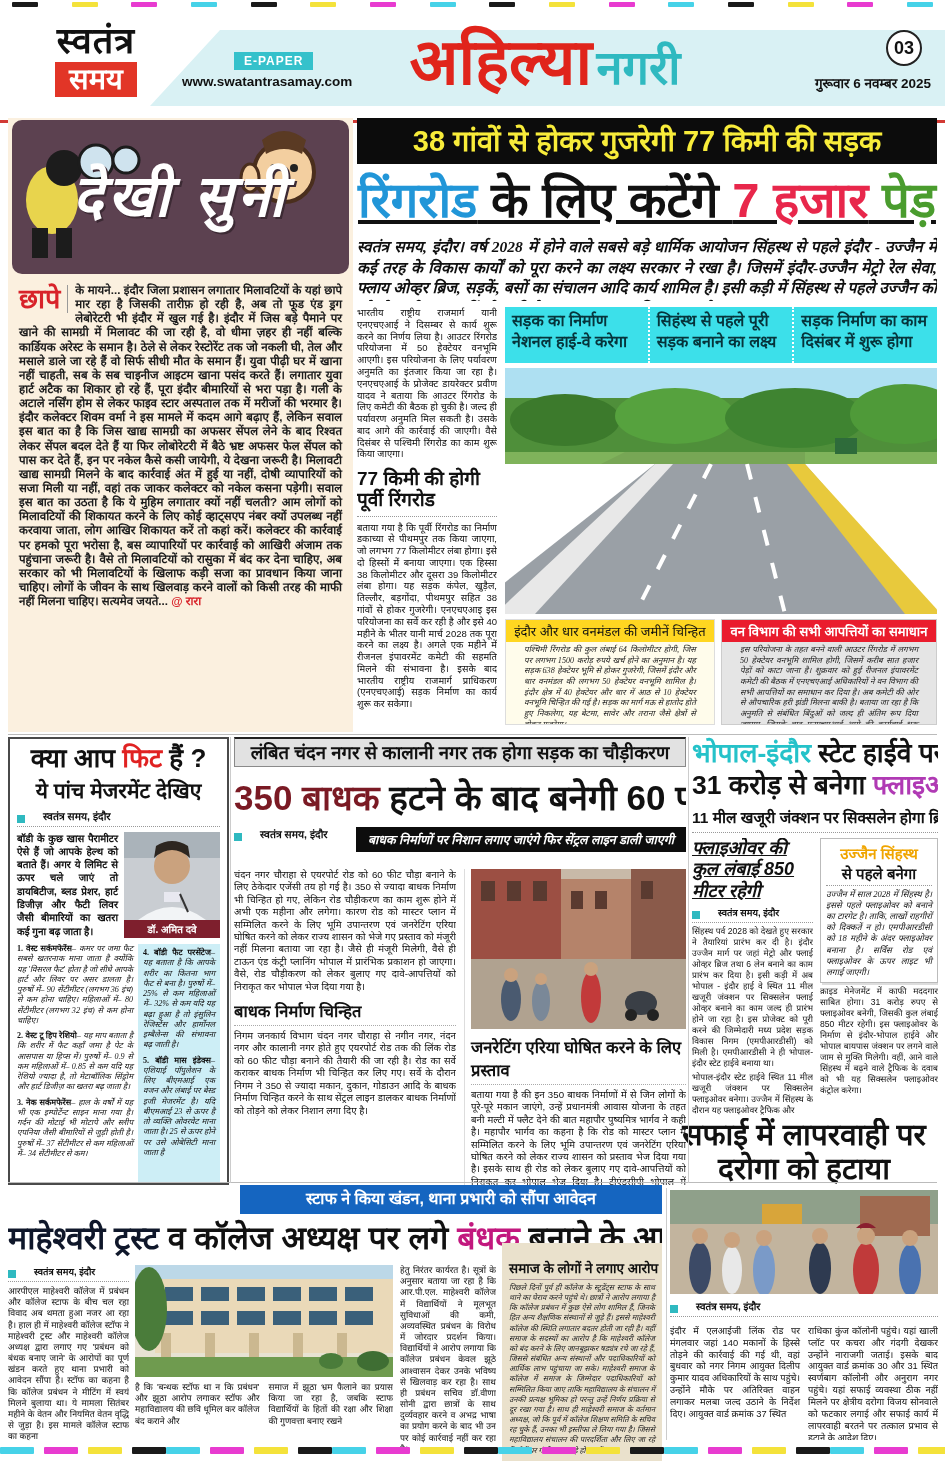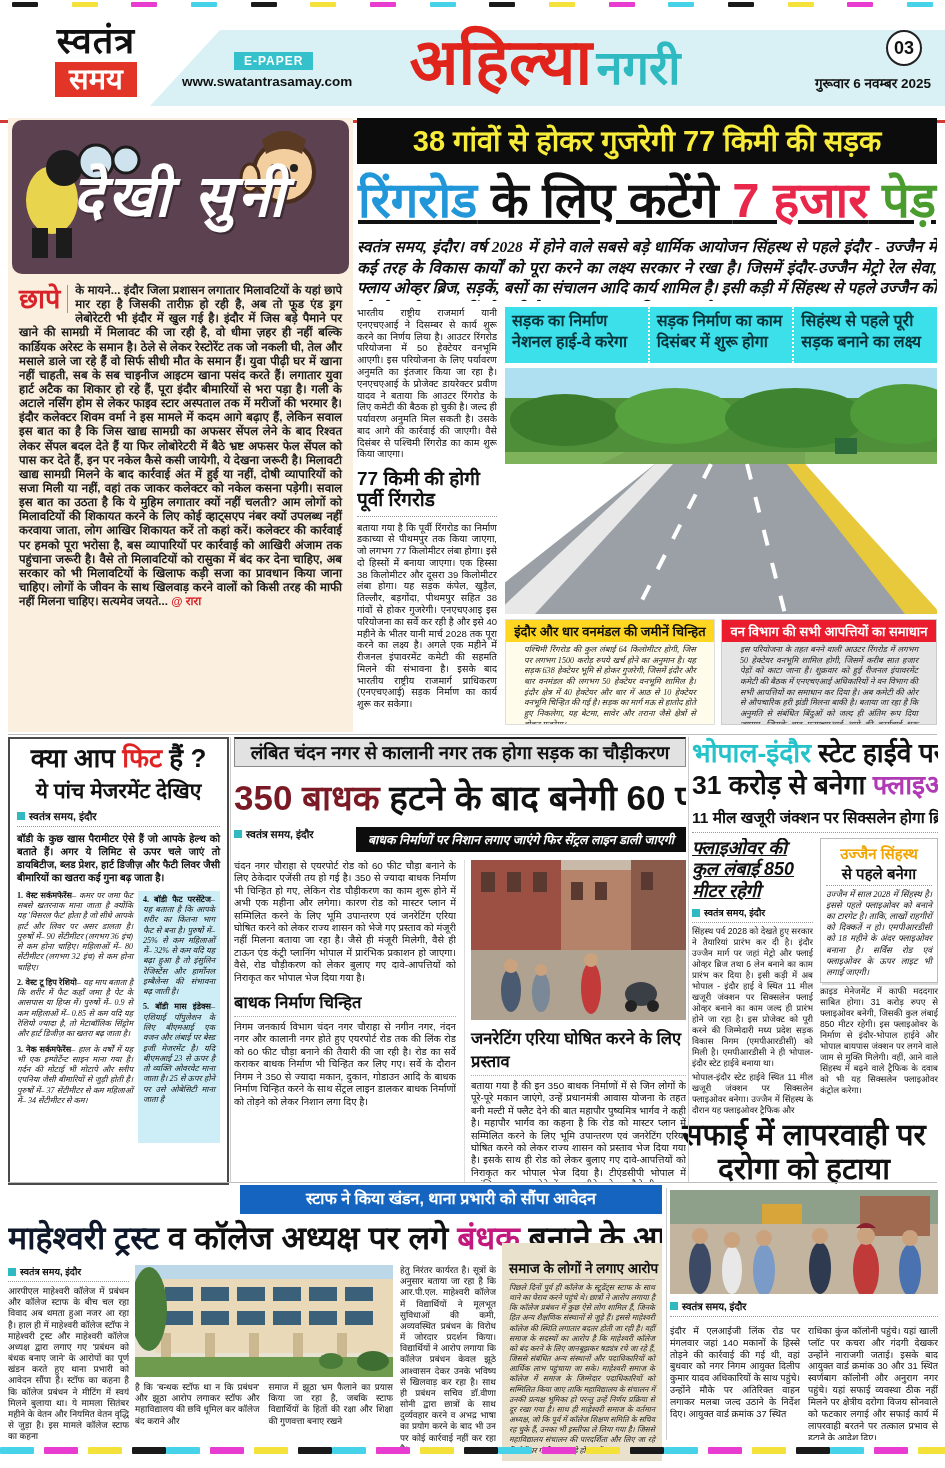--- a/index.html
+++ b/index.html
@@ -48,53 +48,53 @@
   .mcol-l { position:absolute; left:0; top:0; width:140px; height:424px; overflow:hidden; }
   .mcol-l p { font-size:9.5px; line-height:1.24; text-align:justify; }
   .msub { font-size:19px; font-weight:800; line-height:1.12; margin:8px 0 5px 0; border-bottom:1px dotted #999; padding-bottom:5px; }
   .mright { position:absolute; left:148px; top:0; width:432px; }
   .hl-row { display:flex; background:#3ce0ea; height:56px; }
   .hl-cell { flex:1; border-right:2px dotted #ffffff; padding:4px 7px; font-size:16px; font-weight:800; color:#06343b; line-height:1.3; }
   .hl-cell:last-child { border-right:none; }
   .mphoto { margin-top:5px; height:246px; overflow:hidden; }
   .mboxes { margin-top:5px; display:flex; gap:6px; height:106px; }
   .ybox { flex:1; background:#fffceb; border:1px solid #ddd; overflow:hidden; }
-  .ybox-h { background:#ffd621; color:#111; font-weight:700; font-size:13px; text-align:center; padding:2px 2px; white-space:nowrap; overflow:hidden; }
+  .ybox-h { background:#ffd621; color:#111; font-weight:400; font-size:13px; text-align:center; padding:2px 2px; white-space:nowrap; overflow:hidden; }
   .rbox { flex:1.03; background:#e5e5e5; border:1px solid #ccc; overflow:hidden; }
   .rbox-h { background:#ea1c2d; color:#fff; font-weight:800; font-size:13px; text-align:center; padding:2px 2px; white-space:nowrap; overflow:hidden; }
   .boxbody { font-family:"Liberation Serif","DejaVu Serif",serif; font-style:italic; font-size:8.2px; line-height:1.3; text-align:justify; padding:3px 18px; color:#222; }
 
   .hrule { position:absolute; left:8px; width:929px; height:1px; background:#bbb; }
 
   
   .fit { position:absolute; left:8px; top:737px; width:221px; height:448px; border:2px solid #4a4a4a; background:#fff; padding:5px 7px; overflow:hidden; }
   .fit-title { text-align:center; font-size:26px; font-weight:800; line-height:1.1; }
   .fit-red { color:#e02222; }
   .fit-sub { text-align:center; font-size:21px; font-weight:800; margin-top:3px; }
-  .byline { display:flex; align-items:center; gap:4px; font-size:10.5px; font-weight:800; margin-top:5px; }
+  .byline { display:flex; align-items:flex-end; gap:18px; font-size:10.5px; font-weight:800; margin-top:5px; }
   .bsq { width:8px; height:8px; background:#2fb9c0; display:inline-block; }
   .dotrule { border-bottom:1px dotted #999; margin-top:3px; }
   .fit-introrow { display:flex; gap:6px; margin-top:5px; }
   .fit-intro { flex:1; font-size:10px; line-height:1.33; text-align:justify; font-weight:600; }
   .docwrap { width:96px; }
   .doccap { background:#7e1f2d; color:#fff; font-weight:800; font-size:10px; text-align:center; padding:2px 0; }
   .fit-lists { display:flex; gap:5px; margin-top:6px; height:252px; overflow:hidden; }
   .fit-listL { width:116px; font-size:8.1px; line-height:1.27; text-align:justify; font-family:"Liberation Serif","DejaVu Serif",serif; font-style:italic; }
   .fit-listR { flex:1; background:#cdeef6; padding:4px 5px; font-size:8.1px; line-height:1.27; text-align:justify; font-family:"Liberation Serif","DejaVu Serif",serif; font-style:italic; }
   .fit-item { margin-bottom:5px; }
   .fit-item b { font-style:normal; }
 
   
   .widen { position:absolute; left:234px; top:737px; width:452px; height:448px; overflow:hidden; }
   .wkicker { background:#e2e2e2; border:1px solid #8a8a8a; border-top:2px solid #222; height:30px; line-height:28px; text-align:center; font-size:18.5px; font-weight:800; white-space:nowrap; overflow:hidden; }
   .whead { margin-top:6px; text-align:center; font-size:35px; font-weight:800; white-space:nowrap; }
   .wh-maroon { color:#7a1a24; }
   .wmeta { position:relative; height:26px; margin-top:7px; }
   .wbanner { position:absolute; right:0; top:0; background:#0d0d0d; color:#fff; font-size:12.5px; font-weight:700; font-style:italic; padding:4px 12px; white-space:nowrap; }
-  .wcols { position:relative; margin-top:7px; height:322px; }
+  .wcols { position:relative; margin-top:16px; height:322px; }
   .wcol-l { position:absolute; left:0; top:0; width:222px; height:322px; overflow:hidden; }
   .wcol-r { position:absolute; right:0; top:0; width:222px; height:322px; overflow:hidden; border-left:1px solid #ddd; padding-left:6px; }
   .wcols p { font-size:9.7px; line-height:1.28; text-align:justify; }
   .wsub { font-size:16.5px; font-weight:800; margin:6px 0 4px 0; border-bottom:1px dotted #aaa; padding-bottom:3px; }
   .wphoto { height:160px; overflow:hidden; }
 
   
   .fly { position:absolute; left:692px; top:737px; width:246px; height:410px; overflow:hidden; }
   .flyhead { text-align:center; font-weight:800; font-size:26.5px; line-height:1.22; white-space:nowrap; }
   .fh-cyan { color:#25c2c9; } .fh-mag { color:#b03ab4; }
@@ -212,22 +212,22 @@
     </div>
     <div class="maincols">
       <div class="mcol-l">
         <p>भारतीय राष्ट्रीय राजमार्ग यानी एनएचएआई ने दिसम्बर से कार्य शुरू करने का निर्णय लिया है। आउटर रिंगरोड परियोजना में 50 हेक्टेयर वनभूमि आएगी। इस परियोजना के लिए पर्यावरण अनुमति का इंतजार किया जा रहा है। एनएचएआई के प्रोजेक्ट डायरेक्टर प्रवीण यादव ने बताया कि आउटर रिंगरोड के लिए कमेटी की बैठक हो चुकी है। जल्द ही पर्यावरण अनुमति मिल सकती है। उसके बाद आगे की कार्रवाई की जाएगी। वैसे दिसंबर से पश्चिमी रिंगरोड का काम शुरू किया जाएगा।</p>
         <div class="msub">77 किमी की होगी पूर्वी रिंगरोड</div>
         <p>बताया गया है कि पूर्वी रिंगरोड का निर्माण डकाच्या से पीथमपुर तक किया जाएगा, जो लगभग 77 किलोमीटर लंबा होगा। इसे दो हिस्सों में बनाया जाएगा। एक हिस्सा 38 किलोमीटर और दूसरा 39 किलोमीटर लंबा होगा। यह सड़क कंपेल, खुड़ैल, तिल्लौर, बड़गोंदा, पीथमपुर सहित 38 गांवों से होकर गुजरेगी। एनएचएआइ इस परियोजना का सर्वे कर रही है और इसे 40 महीने के भीतर यानी मार्च 2028 तक पूरा करने का लक्ष्य है। अगले एक महीने में रीजनल इंपावरमेंट कमेटी की सहमति मिलने की संभावना है। इसके बाद भारतीय राष्ट्रीय राजमार्ग प्राधिकरण (एनएचएआई) सड़क निर्माण का कार्य शुरू कर सकेगा।</p>
       </div>
       <div class="mright">
         <div class="hl-row">
           <div class="hl-cell">सड़क का निर्माण नेशनल हाई-वे करेगा</div>
+          <div class="hl-cell">सिहंस्थ से पहले पूरी सड़क बनाने का लक्ष्य</div>
           <div class="hl-cell">सड़क निर्माण का काम दिसंबर में शुरू होगा</div>
-          <div class="hl-cell">सिहंस्थ से पहले पूरी सड़क बनाने का लक्ष्य</div>
         </div>
         <div class="mphoto">
           <svg width="432" height="246" viewBox="0 0 432 246">
             <rect width="432" height="40" fill="#aee0f2"></rect>
             <rect y="30" width="432" height="60" fill="#4f8f3a"></rect>
             <ellipse cx="60" cy="52" rx="55" ry="26" fill="#3c7a2c"></ellipse>
             <ellipse cx="170" cy="48" rx="60" ry="28" fill="#56a23e"></ellipse>
             <ellipse cx="290" cy="50" rx="70" ry="30" fill="#3f8431"></ellipse>
             <ellipse cx="400" cy="46" rx="55" ry="30" fill="#4f9a39"></ellipse>
             <rect y="84" width="432" height="12" fill="#7fb35b"></rect>
@@ -263,20 +263,32 @@
       <span>क्या आप </span><span class="fit-red">फिट</span><span> हैं ?</span>
     </div>
     <div class="fit-sub">ये पांच मेजरमेंट देखिए</div>
     <div class="byline">
       <span class="bsq"></span>
       <span>स्वतंत्र समय, इंदौर</span>
     </div>
     <div class="dotrule"></div>
     <div class="fit-introrow">
       <div class="fit-intro">बॉडी के कुछ खास पैरामीटर ऐसे हैं जो आपके हेल्थ को बताते हैं। अगर ये लिमिट से ऊपर चले जाएं तो डायबिटीज, ब्लड प्रेशर, हार्ट डिजीज़ और फैटी लिवर जैसी बीमारियों का खतरा कई गुना बढ़ जाता है।</div>
+      <div class="docwrap">
+        <svg width="96" height="88" viewBox="0 0 96 88">
+          <rect width="96" height="88" fill="#c9cdd2"></rect>
+          <rect width="96" height="26" fill="#aab3ba"></rect>
+          <circle cx="48" cy="34" r="18" fill="#caa27e"></circle>
+          <path d="M30 26 q18 -16 36 0 l-2 -12 q-16 -10 -32 0 z" fill="#2d2620"></path>
+          <path d="M14 88 q34 -26 68 0 z" fill="#f2f4f6"></path>
+          <path d="M40 60 h16 v10 h-16 z" fill="#e8e8f0"></path>
+          <line x1="56" y1="62" x2="64" y2="80" stroke="#333" stroke-width="2"></line>
+        </svg>
+        <div class="doccap">डॉ. अमित दवे</div>
+      </div>
     </div>
     <div class="fit-lists">
       <div class="fit-listL">
         <div class="fit-item"><b><span>1.</span> <span>वेस्ट सर्कमफेरेंस</span></b><span>– कमर पर जमा फैट सबसे खतरनाक माना जाता है क्योंकि यह 'विसरल फैट' होता है जो सीधे आपके हार्ट और लिवर पर असर डालता है। पुरुषों में– 90 सेंटीमीटर (लगभग 36 इंच) से कम होना चाहिए। महिलाओं में– 80 सेंटीमीटर (लगभग 32 इंच) से कम होना चाहिए।</span></div>
         <div class="fit-item"><b><span>2.</span> <span>वेस्ट टू हिप रेशियो</span></b><span>– यह माप बताता है कि शरीर में फैट कहाँ जमा है पेट के आसपास या हिप्स में। पुरुषों में– 0.9 से कम महिलाओं में– 0.85 से कम यदि यह रेशियो ज्यादा है, तो मेटाबॉलिक सिंड्रोम और हार्ट डिजीज़ का खतरा बढ़ जाता है।</span></div>
         <div class="fit-item"><b><span>3.</span> <span>नेक सर्कमफेरेंस</span></b><span>– हाल के वर्षों में यह भी एक इम्पोर्टेन्ट साइन माना गया है। गर्दन की मोटाई भी मोटापे और स्लीप एपनिया जैसी बीमारियों से जुड़ी होती है। पुरुषों में– 37 सेंटीमीटर से कम महिलाओं में– 34 सेंटीमीटर से कम।</span></div>
       </div>
       <div class="fit-listR">
         <div class="fit-item"><b><span>4.</span> <span>बॉडी फैट परसेंटेज</span></b><span>– यह बताता है कि आपके शरीर का कितना भाग फैट से बना है। पुरुषों में– 25% से कम महिलाओं में– 32% से कम यदि यह बढ़ा हुआ है तो इंसुलिन रेजिस्टेंस और हार्मोनल इम्बैलेन्स की संभावना बढ़ जाती है।</span></div>
         <div class="fit-item"><b><span>5.</span> <span>बॉडी मास इंडेक्स</span></b><span>– एशियाई पॉपुलेशन के लिए बीएमआई एक वजन और लंबाई पर बेस्ड इजी मेजरमेंट है। यदि बीएमआई 23 से ऊपर है तो व्यक्ति ओवरवेट माना जाता है। 25 से ऊपर होने पर उसे ओबेसिटी माना जाता है</span></div>

